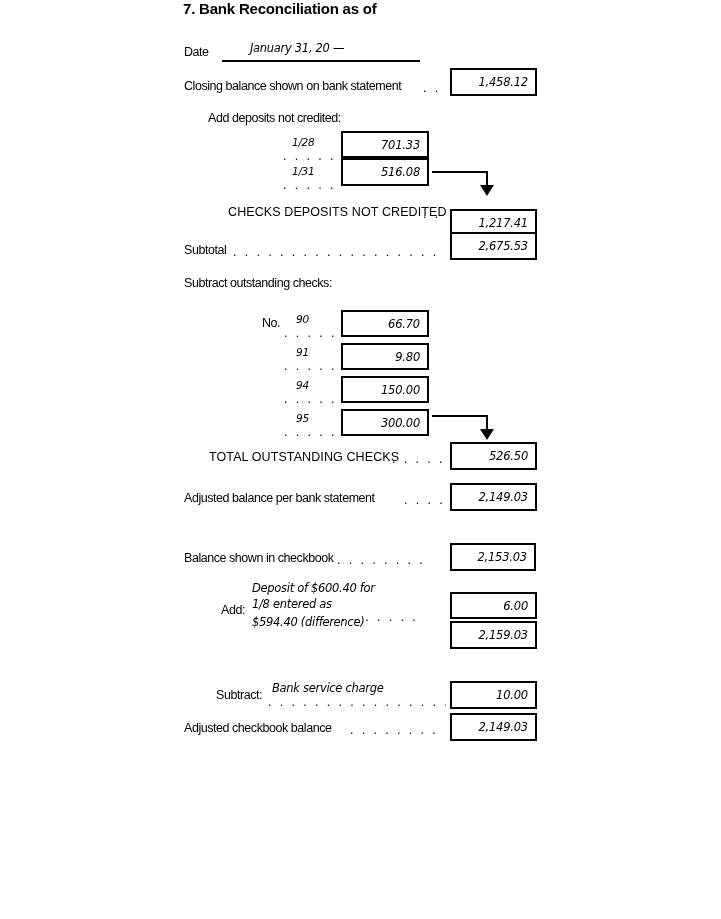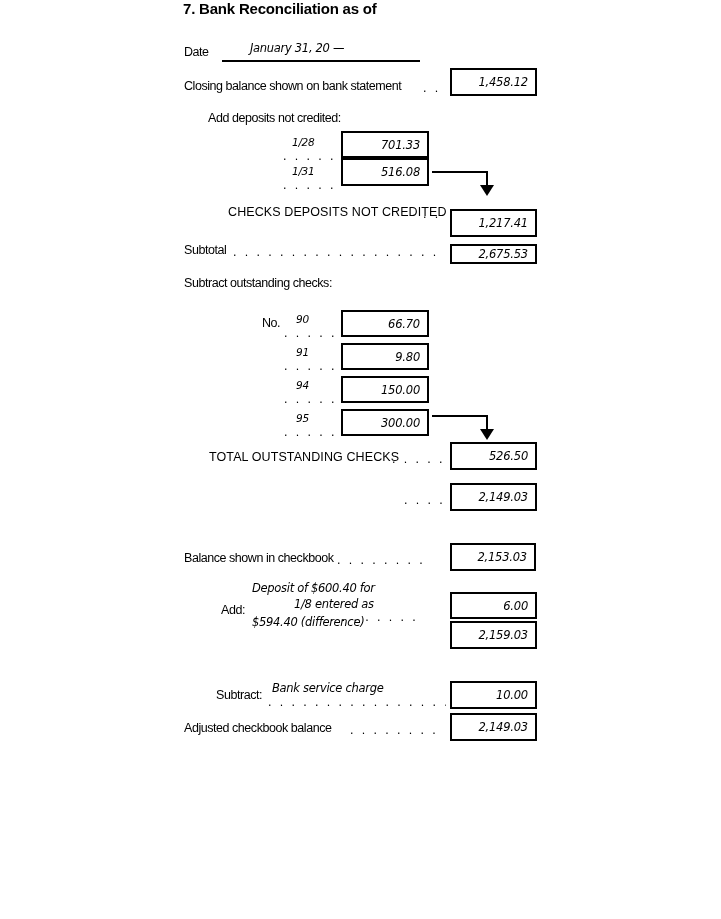--- a/index.html
+++ b/index.html
@@ -129,21 +129,21 @@
   <div class="arrow-head" style="left:480px; top:185px;"></div>
 
   <div class="lbl-caps" style="left:228px; top:205px;">CHECKS DEPOSITS NOT CREDITED</div>
   <div class="dots" style="left:423px; top:209px; width:24px;">. .</div>
   <div class="box" style="left:450px; top:197px; width:87px; height:28px;margin-top:12px;">
     <span class="amt">1,217.41</span>
   </div>
 
   <div class="lbl" style="left:184px; top:243px;">Subtotal</div>
   <div class="dots" style="left:233px; top:247px; width:208px;">. . . . . . . . . . . . . . . . . . . . .</div>
-  <div class="box" style="left:450px; top:244px; width:87px; height:20px;">
+  <div class="box" style="left:450px; top:232px; width:87px; height:28px;">
     <span class="amt">2,675.53</span>
   </div>
 
   <div class="lbl" style="left:184px; top:276px;">Subtract outstanding checks:</div>
 
   <div class="lbl" style="left:231px; top:316px;margin-left:31px;">No.</div>
 
   <div class="hand hand-sm" style="left:296px; top:313px;">90</div>
   <div class="dots" style="left:284px; top:328px; width:56px;">. . . . .</div>
   <div class="box" style="left:341px; top:310px; width:88px; height:27px;">
@@ -171,34 +171,35 @@
   <div class="arrow-h" style="left:432px; top:415px; width:56px;"></div>
   <div class="arrow-v" style="left:486px; top:415px; height:18px;"></div>
   <div class="arrow-head" style="left:480px; top:429px;"></div>
 
   <div class="lbl-caps" style="left:209px; top:450px;">TOTAL OUTSTANDING CHECKS</div>
   <div class="dots" style="left:392px; top:454px; width:54px;">. . . . .</div>
   <div class="box" style="left:450px; top:442px; width:87px; height:28px;">
     <span class="amt">526.50</span>
   </div>
 
+  <div class="lbl" style="left:184px; top:491px;">Adjusted balance per bank statement</div>
   <div class="dots" style="left:404px; top:495px; width:42px;">. . . .</div>
   <div class="box" style="left:450px; top:483px; width:87px; height:28px;">
     <span class="amt">2,149.03</span>
   </div>
 
   <div class="lbl" style="left:184px; top:551px;">Balance shown in checkbook</div>
   <div class="dots" style="left:337px; top:555px; width:108px;">. . . . . . . .</div>
   <div class="box" style="left:450px; top:543px; width:86px; height:28px;">
     <span class="amt">2,153.03</span>
   </div>
 
   <div class="lbl" style="left:221px; top:603px;">Add:</div>
   <div class="hand" style="left:252px; top:582px;">Deposit of $600.40 for</div>
-  <div class="hand" style="left:252px; top:598px;margin-left:42px;">1/8 entered as</div>
+  <div class="hand" style="left:252px; top:598px;">1/8 entered as</div>
   <div class="hand" style="left:252px; top:616px;">$594.40 (difference)</div>
   <div class="dots" style="left:330px; top:612px; width:115px;">. . . . . . . .</div>
   <div class="box" style="left:450px; top:592px; width:87px; height:27px;">
     <span class="amt">6.00</span>
   </div>
   <div class="box" style="left:450px; top:621px; width:87px; height:28px;">
     <span class="amt">2,159.03</span>
   </div>
 
   <div class="lbl" style="left:216px; top:688px;">Subtract:</div>

